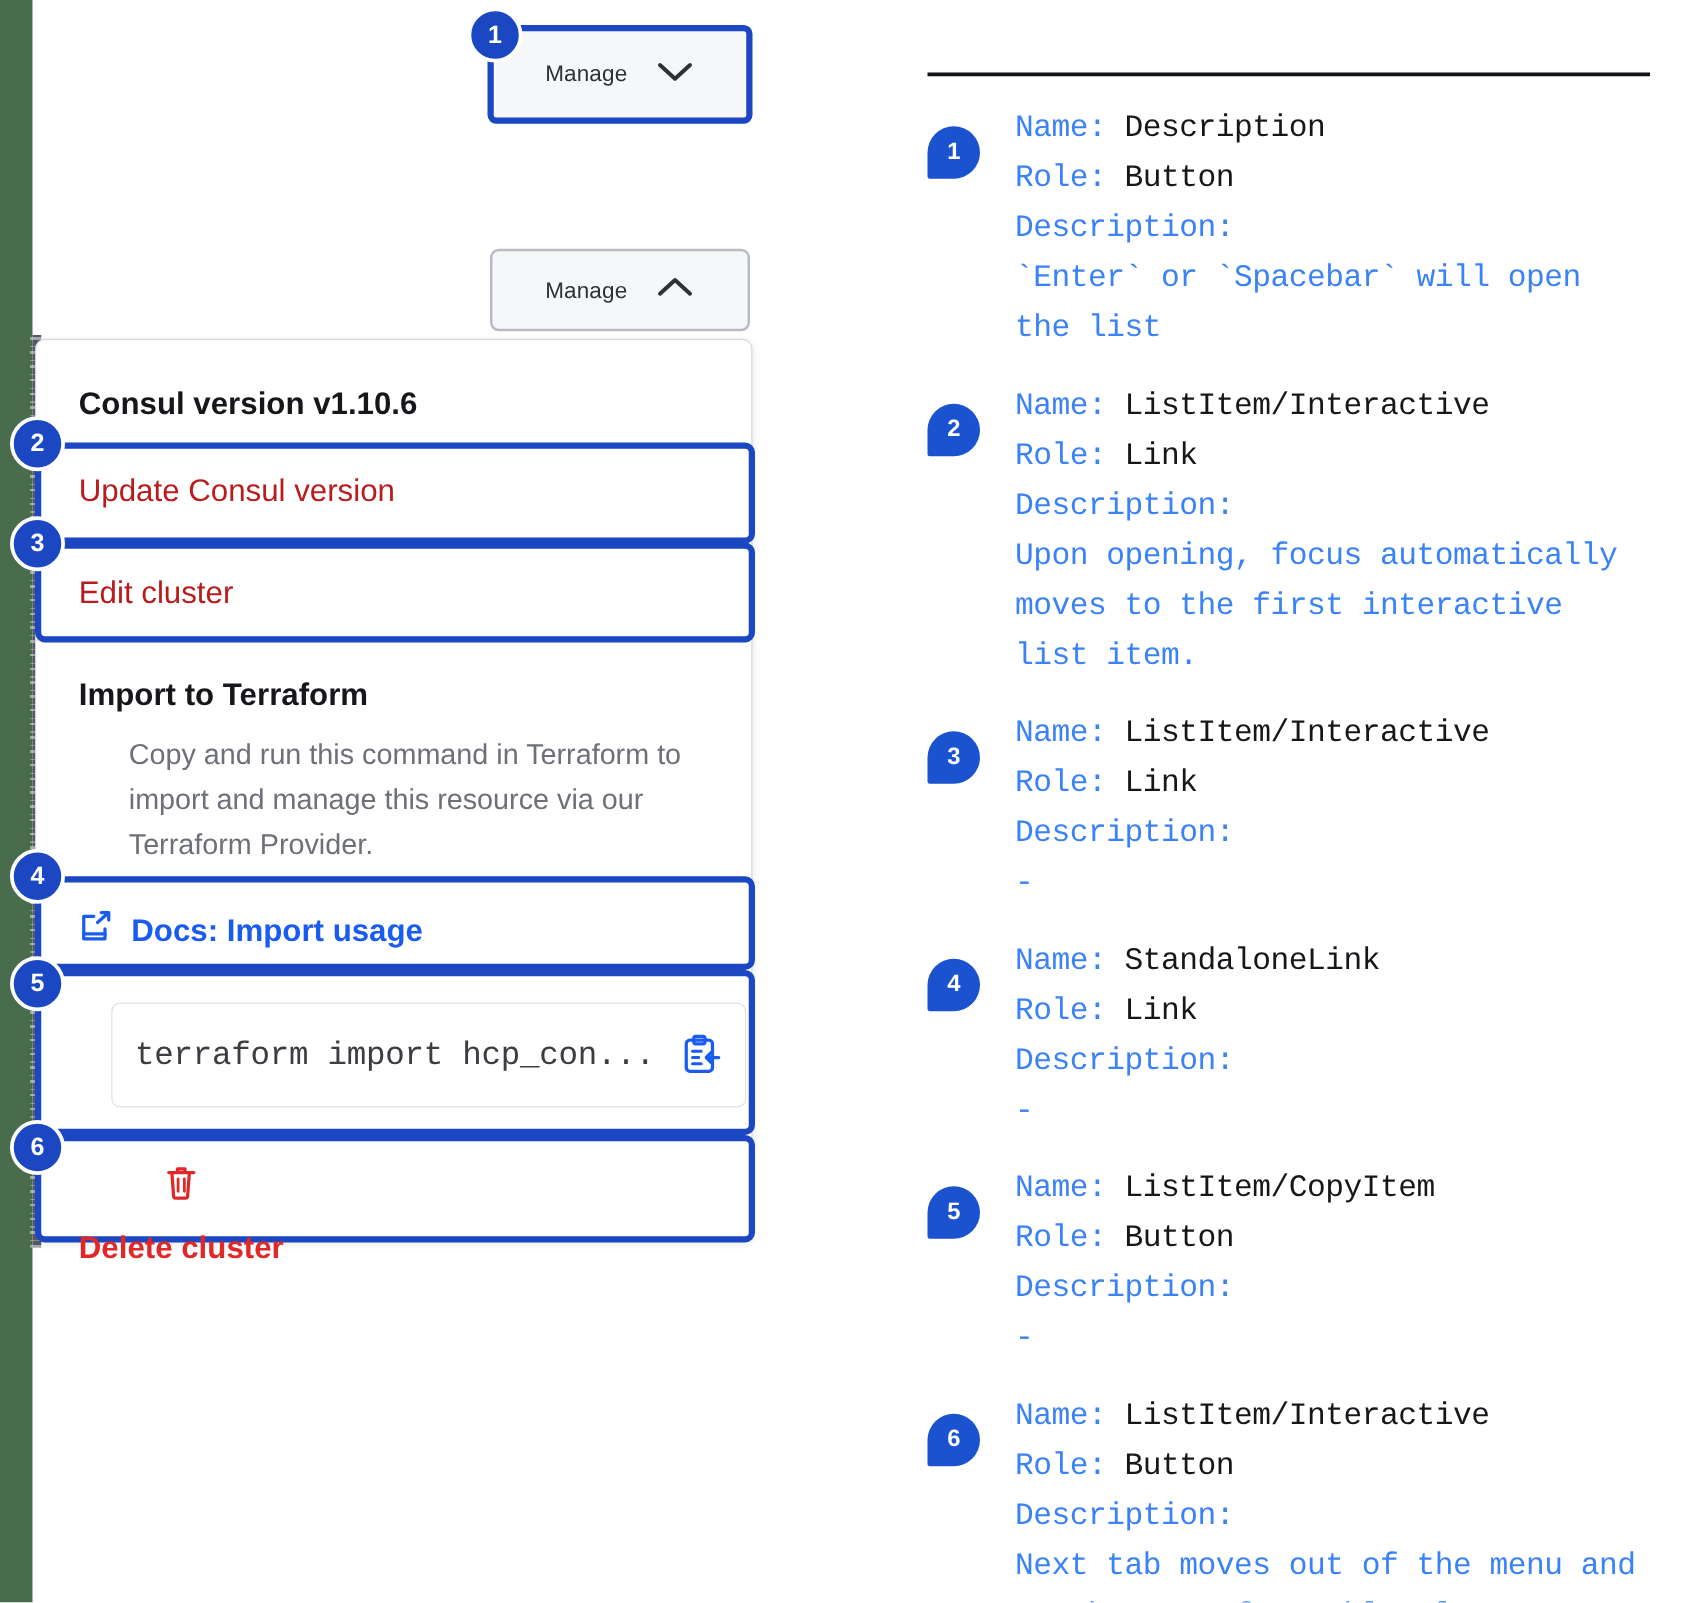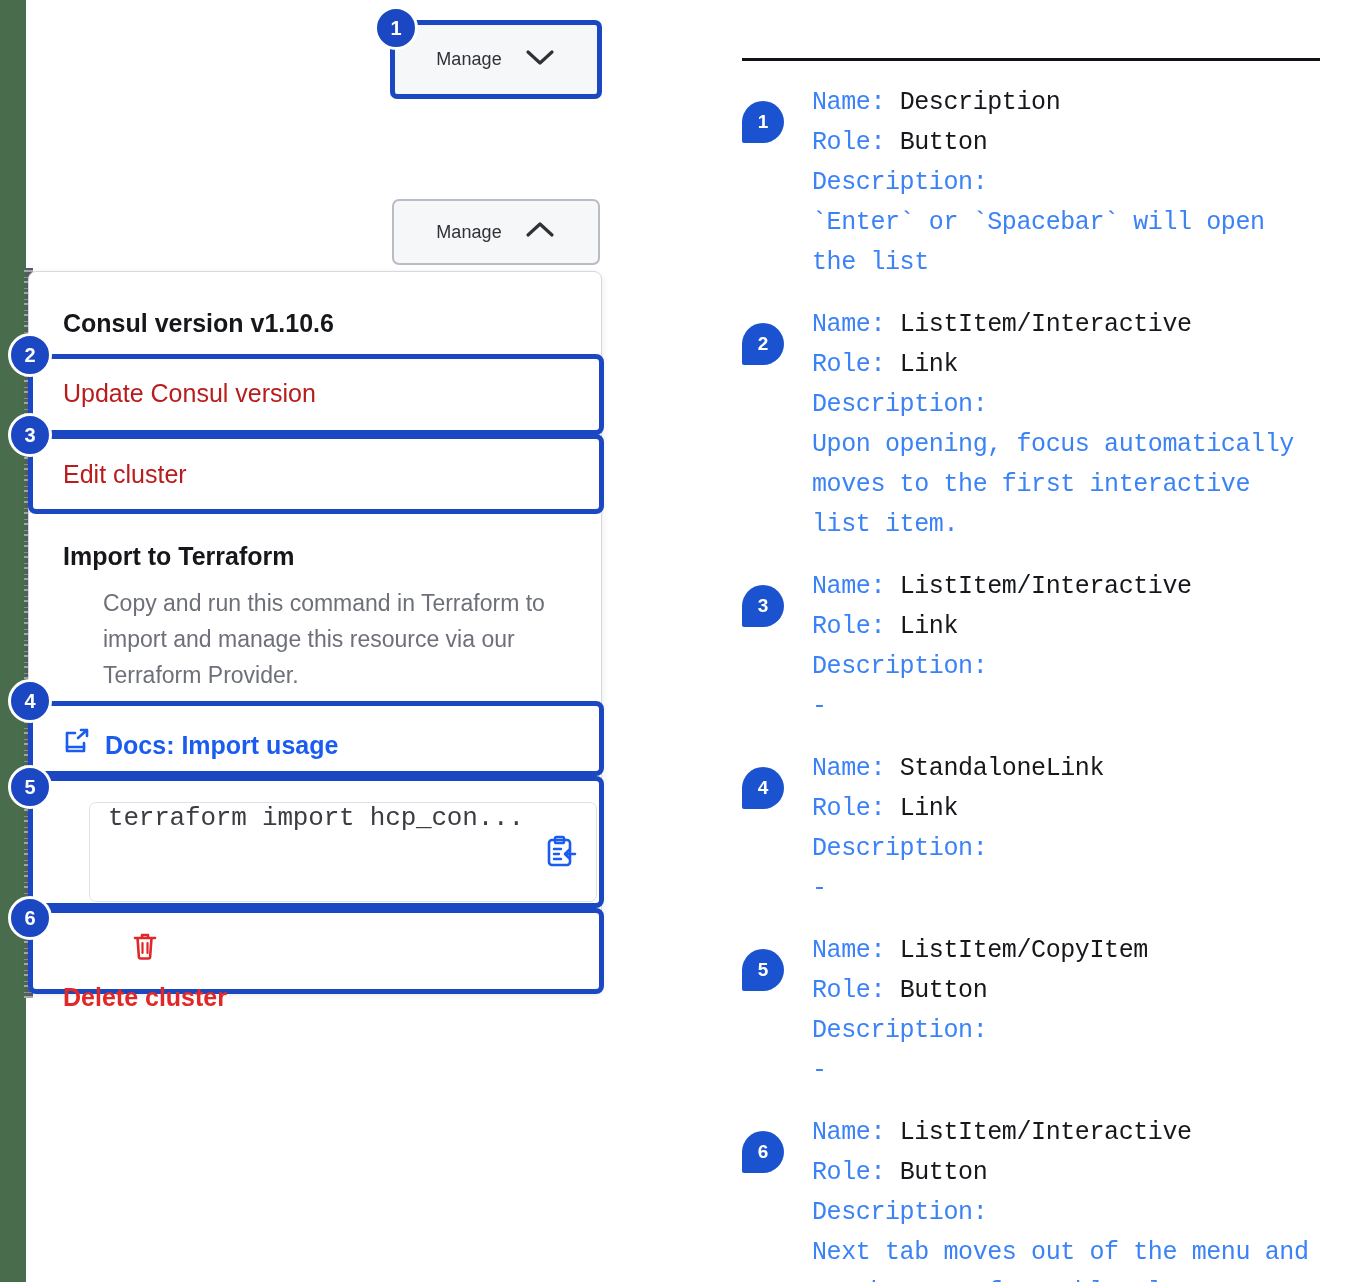--- a/index.html
+++ b/index.html
@@ -170,25 +170,26 @@
     color: #1b5cf0;
     font-size: 25px;
     font-weight: 600;
   }
 
   
   .tf-box {
     position: absolute;
     left: 60px;
     width: 508px;
-    height: 100px;
+    height: 84px;
     border: 1px solid #dfe1e6;
     border-radius: 7px;
     box-sizing: border-box;
     display: flex;
+    align-items: center;
     background: #ffffff;
     z-index: 25;
   }
   .tf-cmd {
     flex: 1;
     padding-left: 18px;
     font-family: "Liberation Mono", monospace;
     font-size: 26px;
     color: #3b3d42;
     white-space: nowrap;

